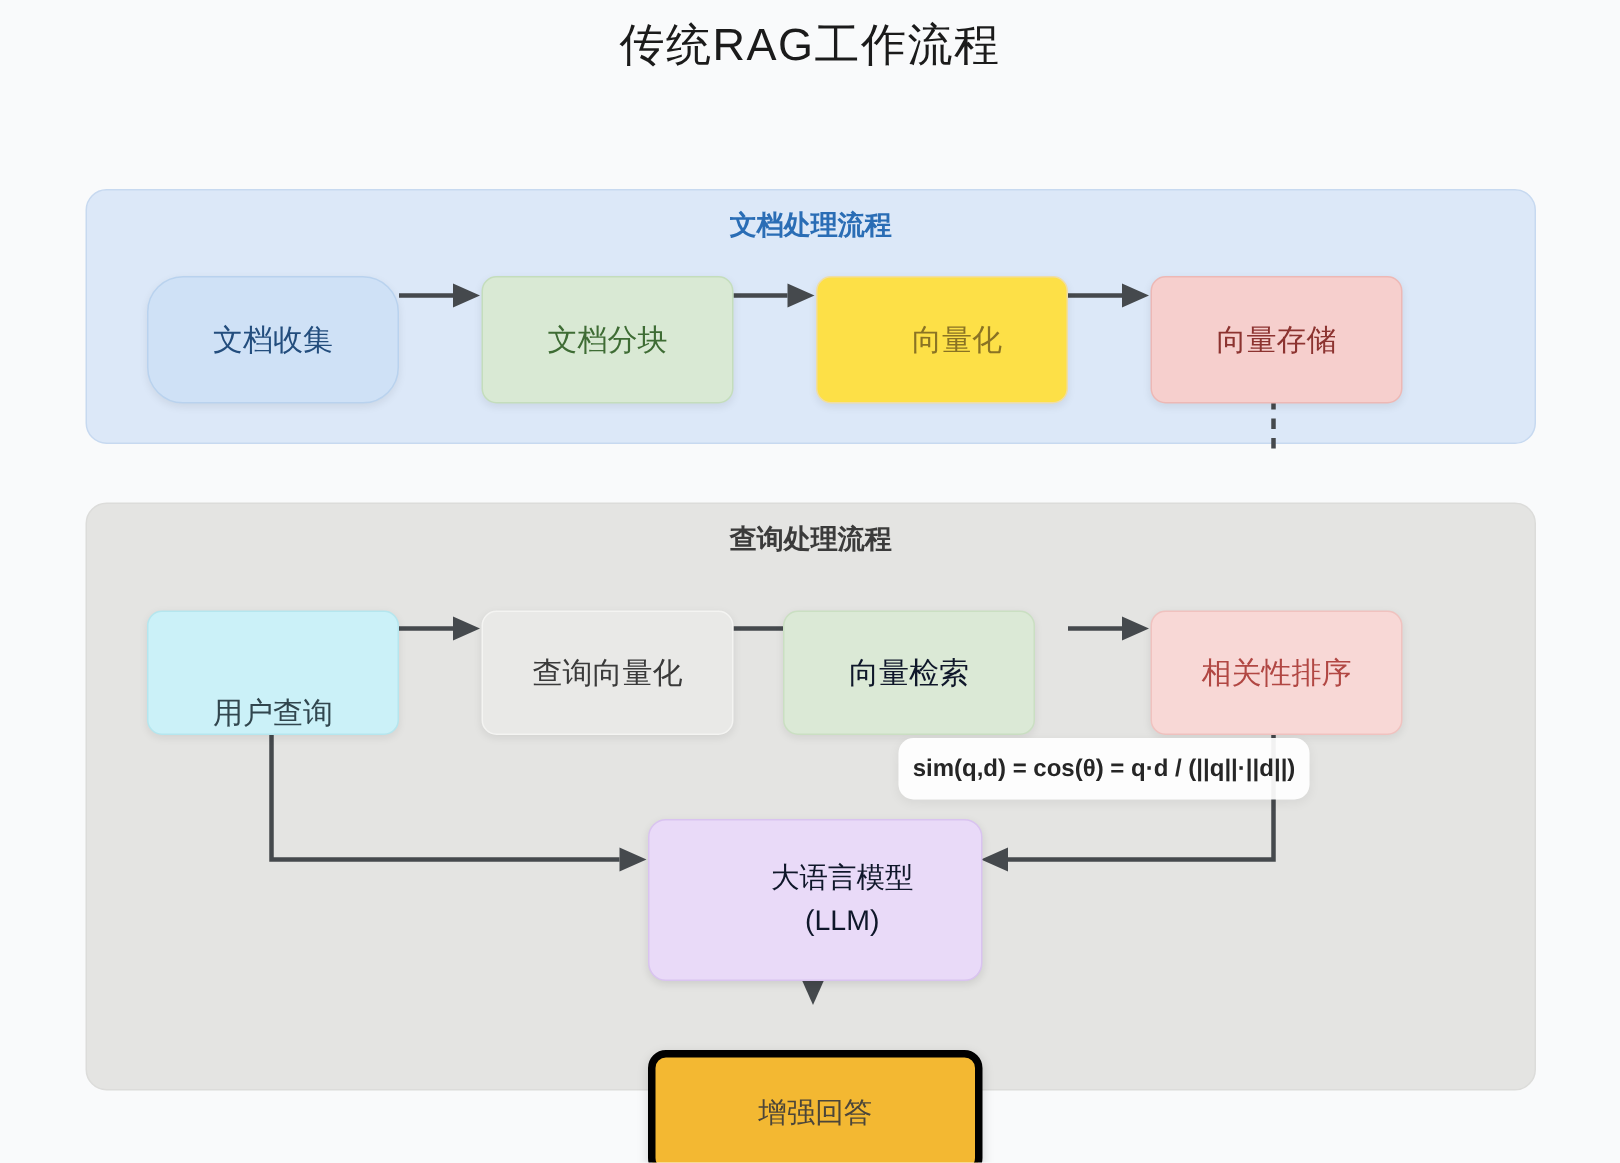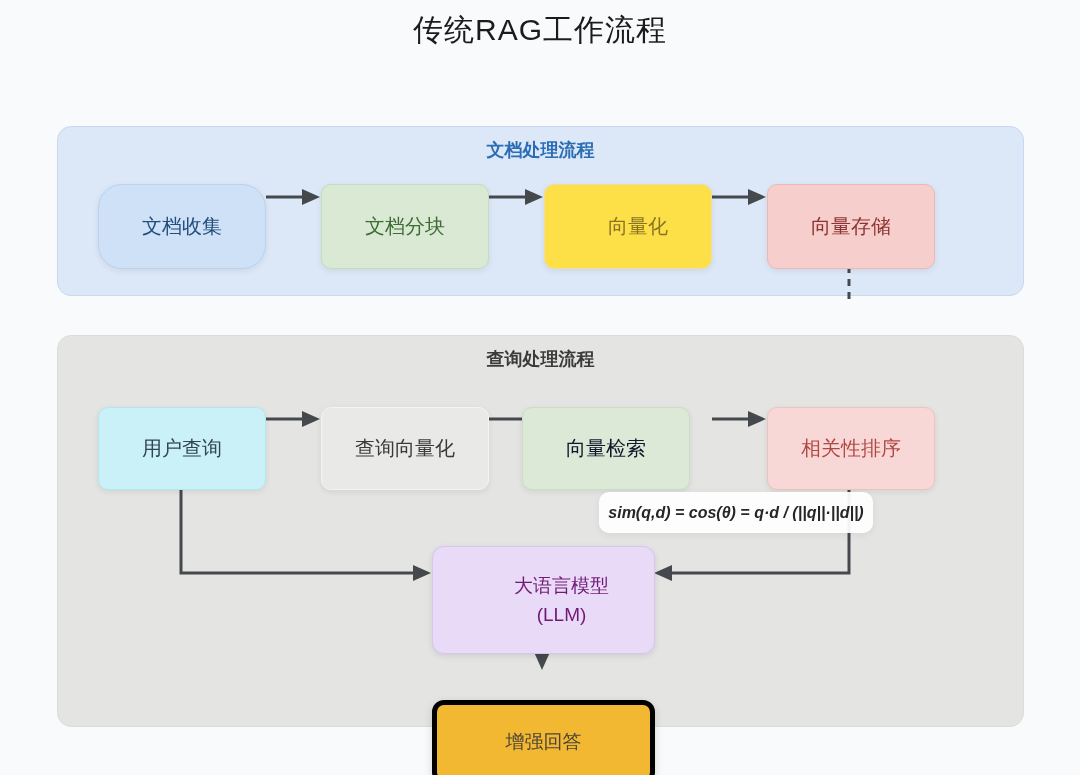--- a/index.html
+++ b/index.html
@@ -38,21 +38,20 @@
   }
   .query-container .node{height:83px;}
 
   .formula-box{
     position:absolute;left:541px;top:156px;width:274px;height:41px;
     background:rgba(255,255,255,0.93);border-radius:10px;
     display:flex;align-items:center;justify-content:center;
     font-size:16px;font-weight:bold;color:#262626;
     box-shadow:0 2px 8px rgba(0,0,0,0.06);
     z-index:3;
-    font-style:italic;
   }
 
   .llm-node{
     position:absolute;left:374px;top:210px;width:223px;height:108px;
     border-radius:12px;border:1px solid transparent;
     display:flex;flex-direction:column;align-items:center;justify-content:center;
     font-size:19px;font-weight:500;line-height:1.55;
     box-shadow:0 2px 6px rgba(0,0,0,0.10);
     z-index:2;box-sizing:border-box;
   }
@@ -90,38 +89,38 @@
       <span>向量化</span>
     </div>
     <div class="node" style="left: 709px; top: 57px; background: rgb(246, 207, 205); border-color: rgb(237, 184, 181); color: rgb(140, 51, 48);">
       <span>向量存储</span>
     </div>
   </div>
 
   <div class="container query-container" style="background: rgb(228, 228, 226); border-color: rgb(220, 220, 218);">
     <div class="container-label" style="color: rgb(59, 59, 59);">查询处理流程</div>
 
-    <div class="node" style="left: 40px; top: 71px; background: rgb(203, 241, 248); border-color: rgb(181, 230, 238); color: rgb(49, 70, 78);">
+    <div class="node" style="left: 40px; top: 71px; background: rgb(203, 241, 248); border-color: rgb(181, 230, 238); color: rgb(49, 70, 78); align-items: flex-end;">
       <span>用户查询</span>
     </div>
     <div class="node" style="left: 263px; top: 71px; background: rgb(233, 233, 231); border-color: rgb(244, 244, 242); color: rgb(58, 58, 58);">
       <span>查询向量化</span>
     </div>
     <div class="node" style="left: 464px; top: 71px; background: rgb(219, 233, 214); border-color: rgb(202, 223, 194); color: #0f172a;">
       <span>向量检索</span>
     </div>
     <div class="node" style="left: 709px; top: 71px; background: rgb(248, 216, 214); border-color: rgb(240, 194, 191); color: rgb(177, 71, 67);">
       <span>相关性排序</span>
     </div>
 
     <div class="formula-box">
       <span>sim(q,d) = cos(θ) = q·d / (||q||·||d||)</span>
     </div>
 
-    <div class="llm-node" style="background: rgb(233, 218, 248); border-color: rgb(217, 195, 240); color: #701a75; padding-left: 36px;">
+    <div class="llm-node" style="background: rgb(233, 218, 248); border-color: rgb(217, 195, 240); color: #0f172a; padding-left: 36px;">
       <span>大语言模型</span>
       <span>(LLM)</span>
     </div>
 
     <div class="answer-node" style="background: rgb(243, 184, 50); color: rgb(75, 69, 57);">
       <span>增强回答</span>
     </div>
   </div>
 
   <svg class="connectors" width="1080" height="775" viewBox="0 0 1080 775">

